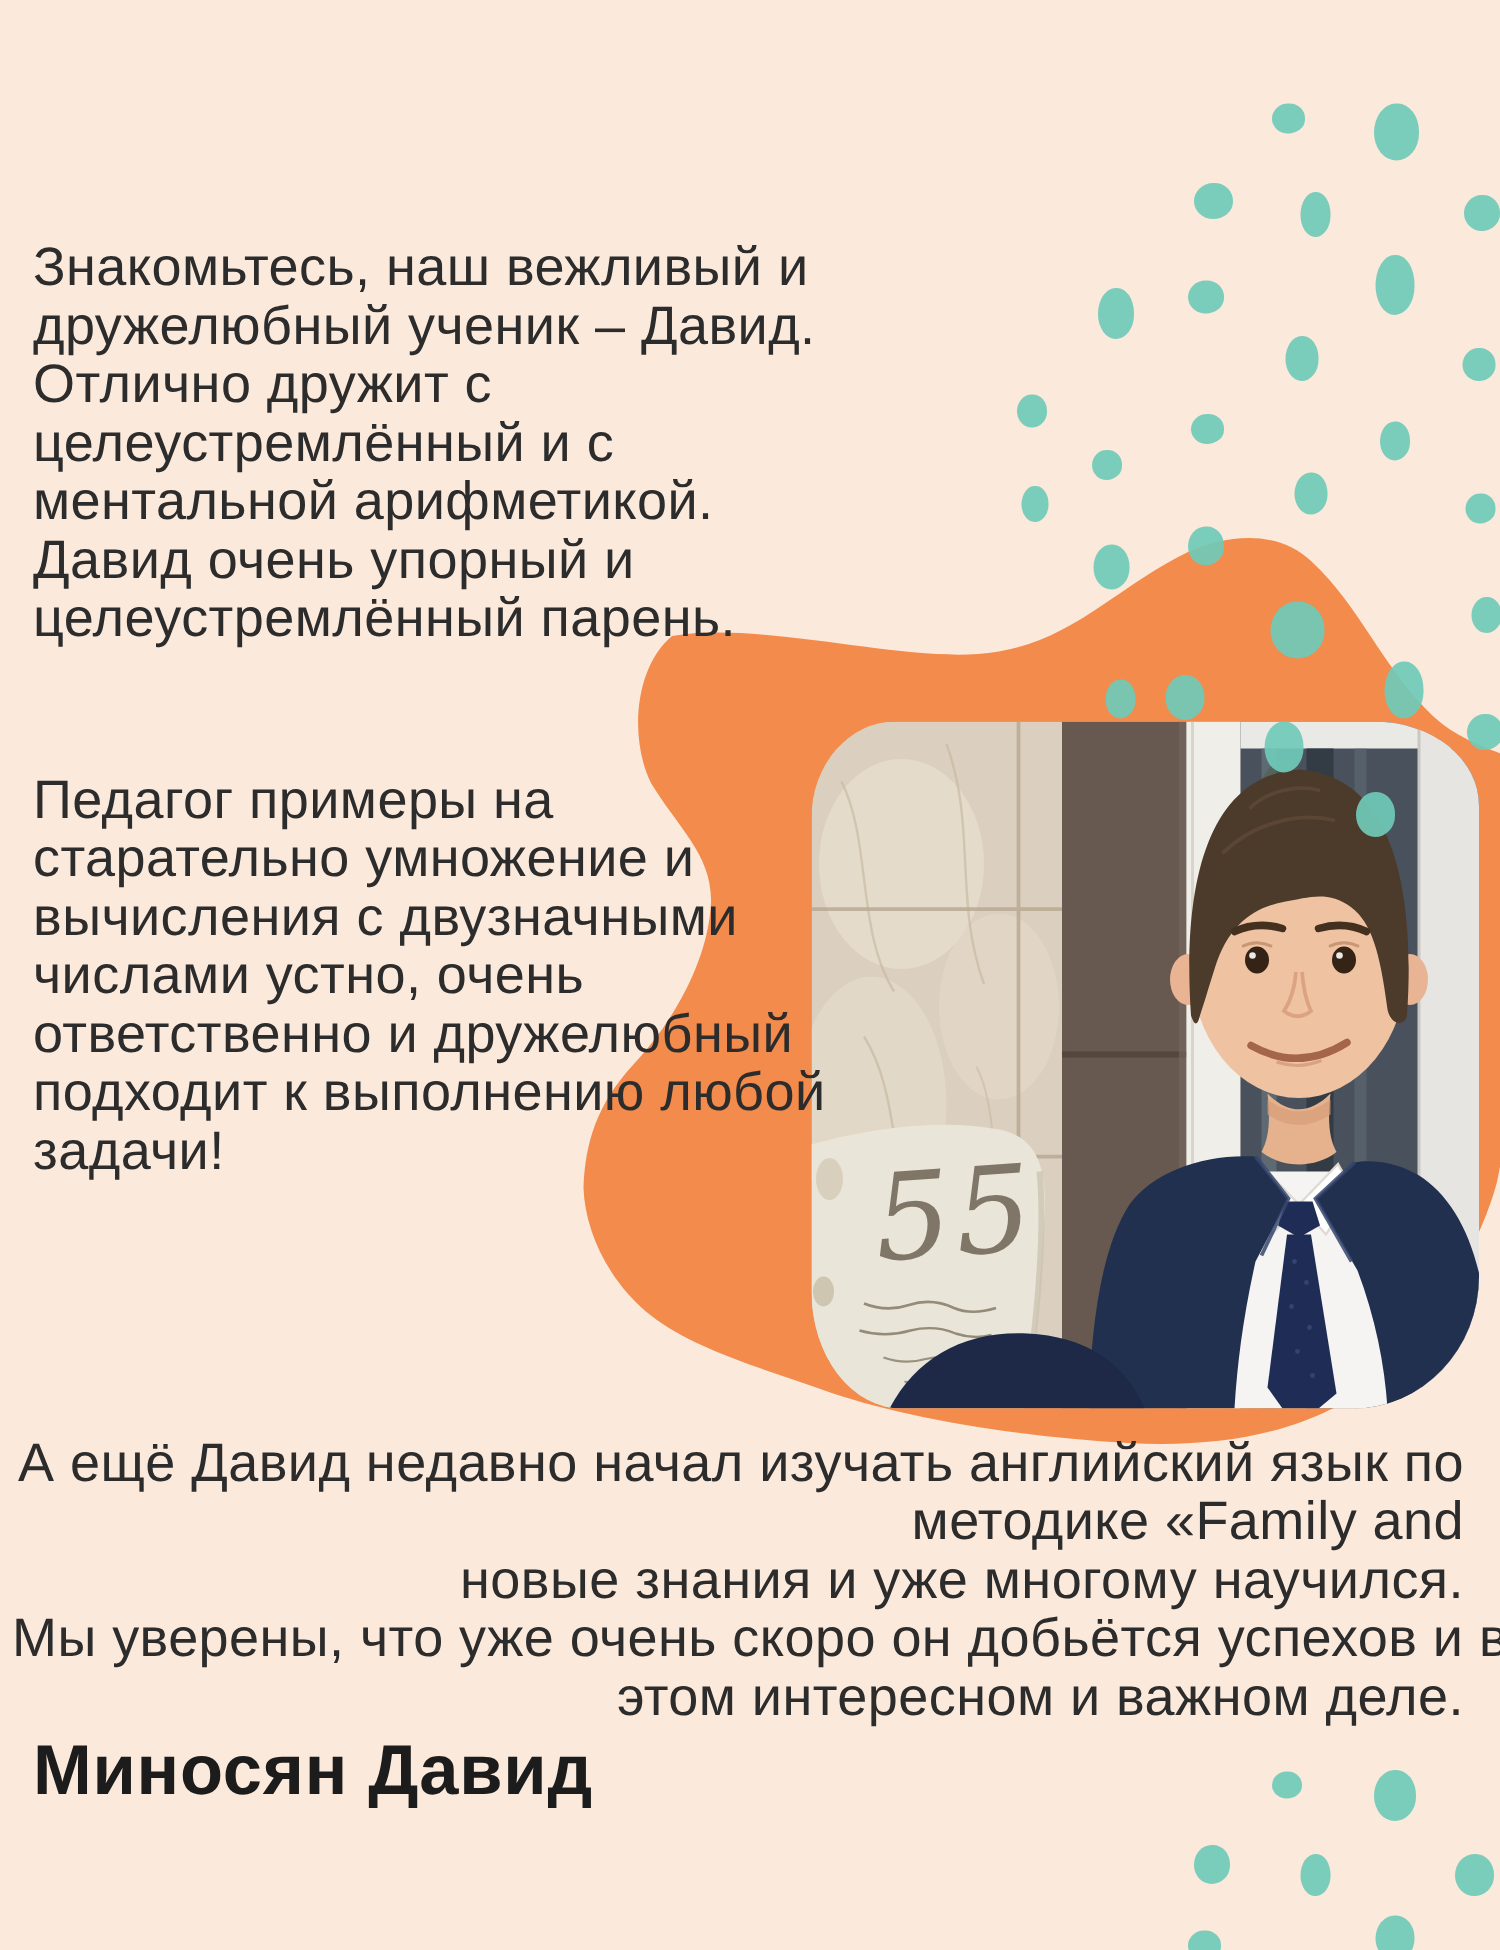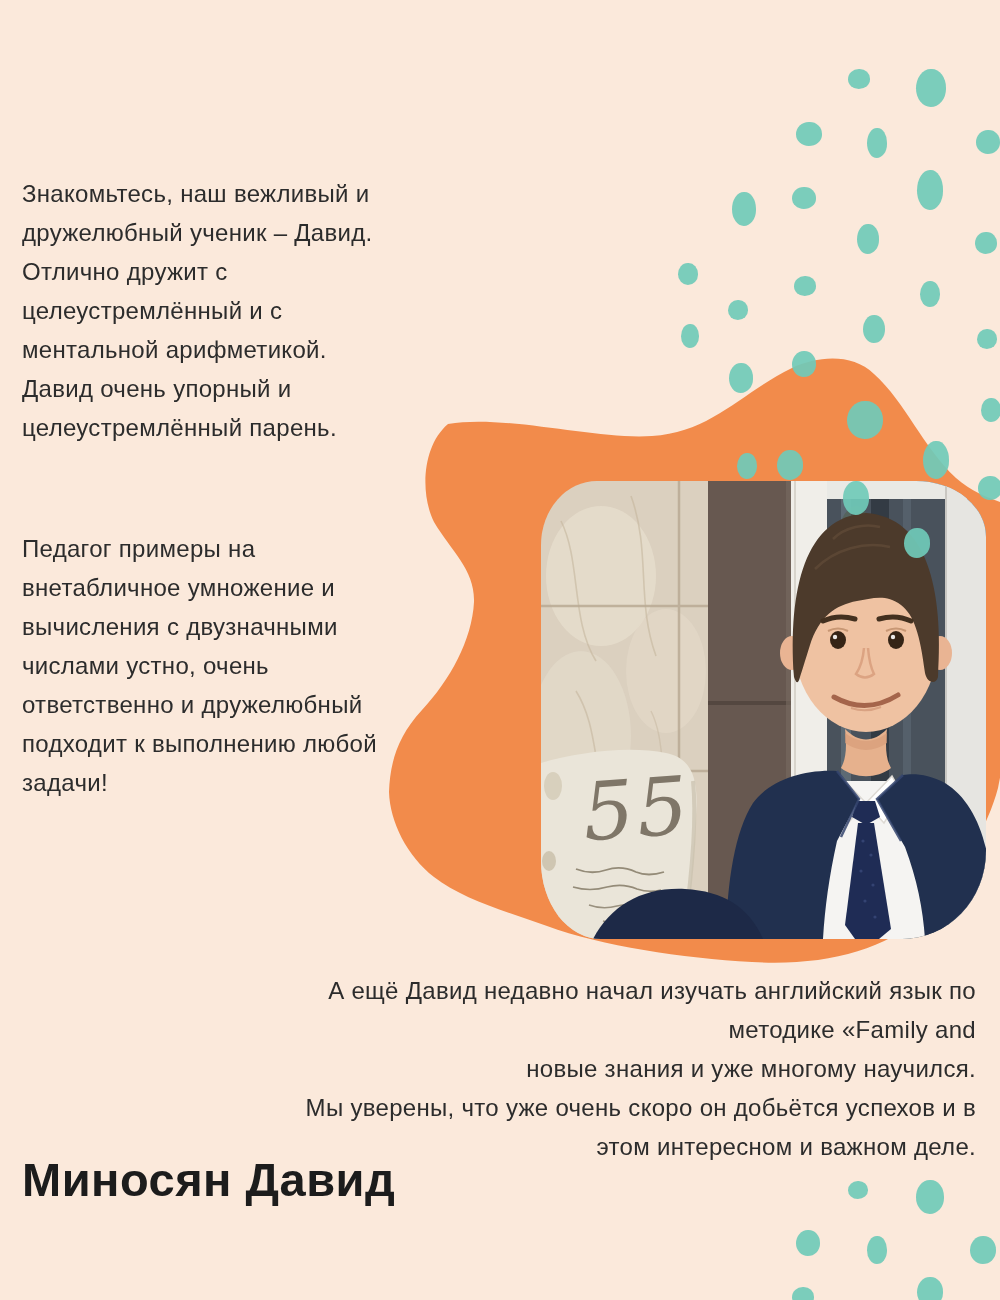--- a/index.html
+++ b/index.html
@@ -25,23 +25,22 @@
     border-radius:56px 70px 84px 60px / 64px 56px 88px 78px;
     overflow:hidden;z-index:20;
   }
   .photo svg{display:block;}
   .dot{
     position:absolute;border-radius:50% 48% 52% 50% / 52% 50% 48% 50%;
     background:var(--teal);opacity:0.92;z-index:30;
   }
   .para{
     position:absolute;z-index:40;
-    font-size:24px;line-height:39px;letter-spacing:0.3px;
+    font-size:36px;line-height:39px;letter-spacing:0.3px;
     color:var(--text);
-    margin-top:16px;
   }
   .para .line{white-space:pre;}
   #intro-paragraph{left:22px;top:158px;}
   #skills-paragraph{left:22px;top:513px;}
   #english-paragraph{left:8px;top:955px;width:968px;text-align:right;}
   .page-title{
     position:absolute;left:22px;top:1152px;z-index:40;
     font-size:47px;line-height:56px;font-weight:bold;
     letter-spacing:0.5px;color:var(--title);
   }
@@ -158,21 +157,21 @@
     <div class="line">дружелюбный ученик – Давид.</div>
     <div class="line">Отлично дружит с</div>
     <div class="line">целеустремлённый и с</div>
     <div class="line">ментальной арифметикой.</div>
     <div class="line">Давид очень упорный и</div>
     <div class="line">целеустремлённый парень.</div>
   </div>
 
   <div class="para" id="skills-paragraph">
     <div class="line">Педагог примеры на</div>
-    <div class="line">внетабличное умножение и</div>
+    <div class="line">старательно умножение и</div>
     <div class="line">вычисления с двузначными</div>
     <div class="line">числами устно, очень</div>
     <div class="line">ответственно и дружелюбный</div>
     <div class="line">подходит к выполнению любой</div>
     <div class="line">задачи!</div>
   </div>
 
   <div class="para" id="english-paragraph">
     <div class="line">А ещё Давид недавно начал изучать английский язык по</div>
     <div class="line">методике «Family and</div>

